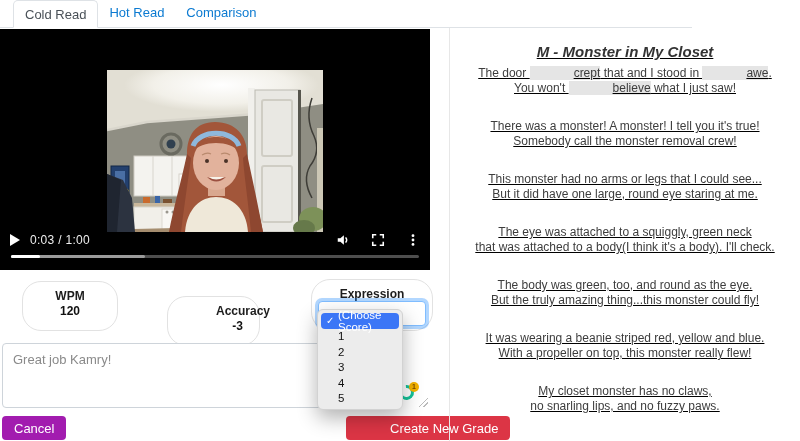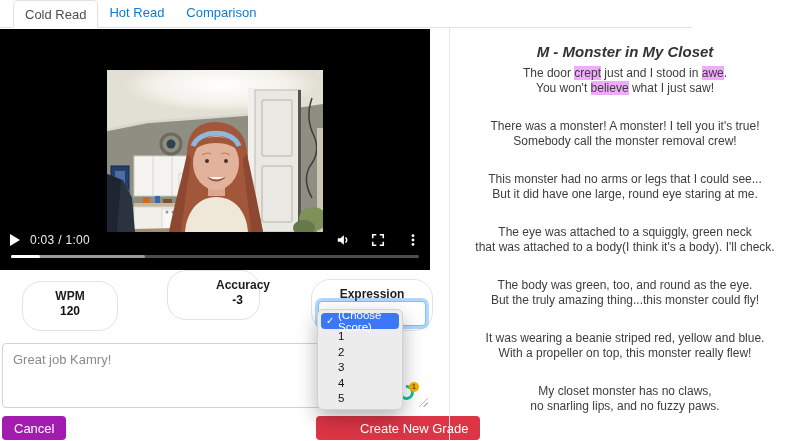--- a/index.html
+++ b/index.html
@@ -23,21 +23,21 @@
   .ctrl-icon { width:14px; height:14px; cursor:pointer; display:block; }
   .progress { position:absolute; left:11px; top:226px; width:408px; height:3px; background:#4e4e4e; border-radius:2px; cursor:pointer; }
   .prog-buffer { position:absolute; left:0; top:0; height:3px; width:134px; background:#9b9b9b; border-radius:2px; }
   .prog-played { position:absolute; left:0; top:0; height:3px; width:29px; background:#fff; border-radius:2px; }
 
   
   .card { position:absolute; background:#fff; border:1px solid #e2e2e2; border-radius:19px; text-align:center; }
   .card-label { font-size:12px; font-weight:bold; color:#1d1d1d; margin-top:7px; }
   .card-value { font-size:12px; font-weight:bold; color:#111; margin-top:1px; }
   #card-wpm  { left:22px;  top:281px; width:96px;  height:50px; }
-  #card-acc  { left:167px; top:270px; width:93px;  height:50px;padding-left:48px; }
+  #card-acc  { left:167px; top:296px; width:93px;  height:50px;padding-left:48px; }
   #card-expr { left:311px; top:279px; width:122px; height:52px; }
 
   
   .expr-select { position:absolute; left:318px; top:301px; width:108px; height:25px; background:#fff; border:1px solid #80bdff; border-radius:4px; box-shadow:0 0 0 3px rgba(0,123,255,.3); z-index:4; cursor:pointer; }
 
   
   .menu { position:absolute; left:317px; top:309px; width:86px; background:#ececec; border:1px solid #d2d2d2; border-radius:6px; box-shadow:0 8px 20px rgba(0,0,0,.3); padding:3px; z-index:10; }
   .menu-row { display:flex; align-items:center; height:15.5px; font-size:11.5px; color:#111; border-radius:4px; padding:0 5px; cursor:pointer; }
   .menu-row .chk { width:12px; font-size:10px; flex:0 0 12px; }
   .menu-row.selected { background:#3b76f6; color:#fff; }
@@ -46,28 +46,28 @@
   .comment { position:absolute; left:2px; top:343px; width:352px; height:65px; border:1px solid #ced4da; border-radius:4px; padding:8px 10px; font-size:13px; color:#8a8a8a; font-family:"Liberation Sans",sans-serif; resize:none; outline:none; }
   .resize-grip { position:absolute; left:419px; top:398px; width:9px; height:9px; background:
       linear-gradient(135deg, transparent 45%, #bbb 45%, #bbb 55%, transparent 55%, transparent 70%, #bbb 70%, #bbb 80%, transparent 80%); z-index:3; }
   .grammarly { position:absolute; left:399px; top:382px; width:20px; height:20px; z-index:6; cursor:pointer; }
   .g-ring { position:absolute; left:0; top:3px; width:15px; height:15px; border:3.5px solid #15c39a; border-radius:50%; border-left-color:transparent; transform:rotate(40deg); }
   .g-badge { position:absolute; right:0; top:0; width:10px; height:10px; background:#f5b301; border-radius:50%; color:#7a4d00; font-size:7px; font-weight:bold; line-height:10px; text-align:center; }
 
   
   .btn { position:absolute; top:416px; height:24px; border:none; border-radius:4px; color:#fff; font-size:13px; font-family:"Liberation Sans",sans-serif; padding:0 12px; cursor:pointer; }
   #btn-cancel { left:2px; background:#a21caf; }
-  #btn-create { left:316px; background:#dc3545;padding-left:44px; }
-
-  
-  .right-panel { position:absolute; left:449px; top:28px; width:351px; height:413px; border-left:1px solid #e7e7e7; padding-top:15px; text-align:center; overflow:hidden; }
+  #btn-create { left:346px; background:#dc3545;padding-left:44px; }
+
+  
+  .right-panel { position:absolute; left:449px; top:28px; width:351px; height:413px; border-left:1px solid #e7e7e7; padding-top:15px; text-align:center; overflow:hidden;text-decoration:underline; }
   .poem-title { font-size:15px; font-weight:bold; font-style:italic; color:#333; margin-bottom:6px; }
   .stanza { margin-bottom:23px; }
   .pline { font-size:12px; line-height:15px; color:#3d3d3d; }
-  .hl { background:#f0abfc; }
+  .hl { background:#e5e5e5;padding-left:44px; }
 </style>
 </head>
 <body>
 
 <div class="app">
 
   <div class="tabbar">
     <div class="tab active">Cold Read</div>
     <div class="tab link">Hot Read</div>
     <div class="tab link">Comparison</div>
@@ -225,21 +225,21 @@
     <div class="g-badge">1</div>
   </div>
 
   <button class="btn" id="btn-cancel">Cancel</button>
   <button class="btn" id="btn-create">Create New Grade</button>
 
   <div class="right-panel">
     <div class="poem-title">M - Monster in My Closet</div>
     <div id="poem-stanzas">
         <div class="stanza">
-          <div class="pline"><span>The door </span><span class="hl">crept</span><span> just and I stood in </span><span class="hl">awe</span><span>.</span></div>
+          <div class="pline"><span>The door </span><span class="hl">crept</span><span> that and I stood in </span><span class="hl">awe</span><span>.</span></div>
           <div class="pline"><span>You won't </span><span class="hl">believe</span><span> what I just saw!</span></div>
         </div>
         <div class="stanza">
           <div class="pline"><span>There was a monster! A monster!  I tell you it's true!</span></div>
           <div class="pline"><span>Somebody call the monster removal crew!</span></div>
         </div>
         <div class="stanza">
           <div class="pline"><span>This monster had no arms or legs that I could see...</span></div>
           <div class="pline"><span>But it did have one large, round eye staring at me.</span></div>
         </div>

